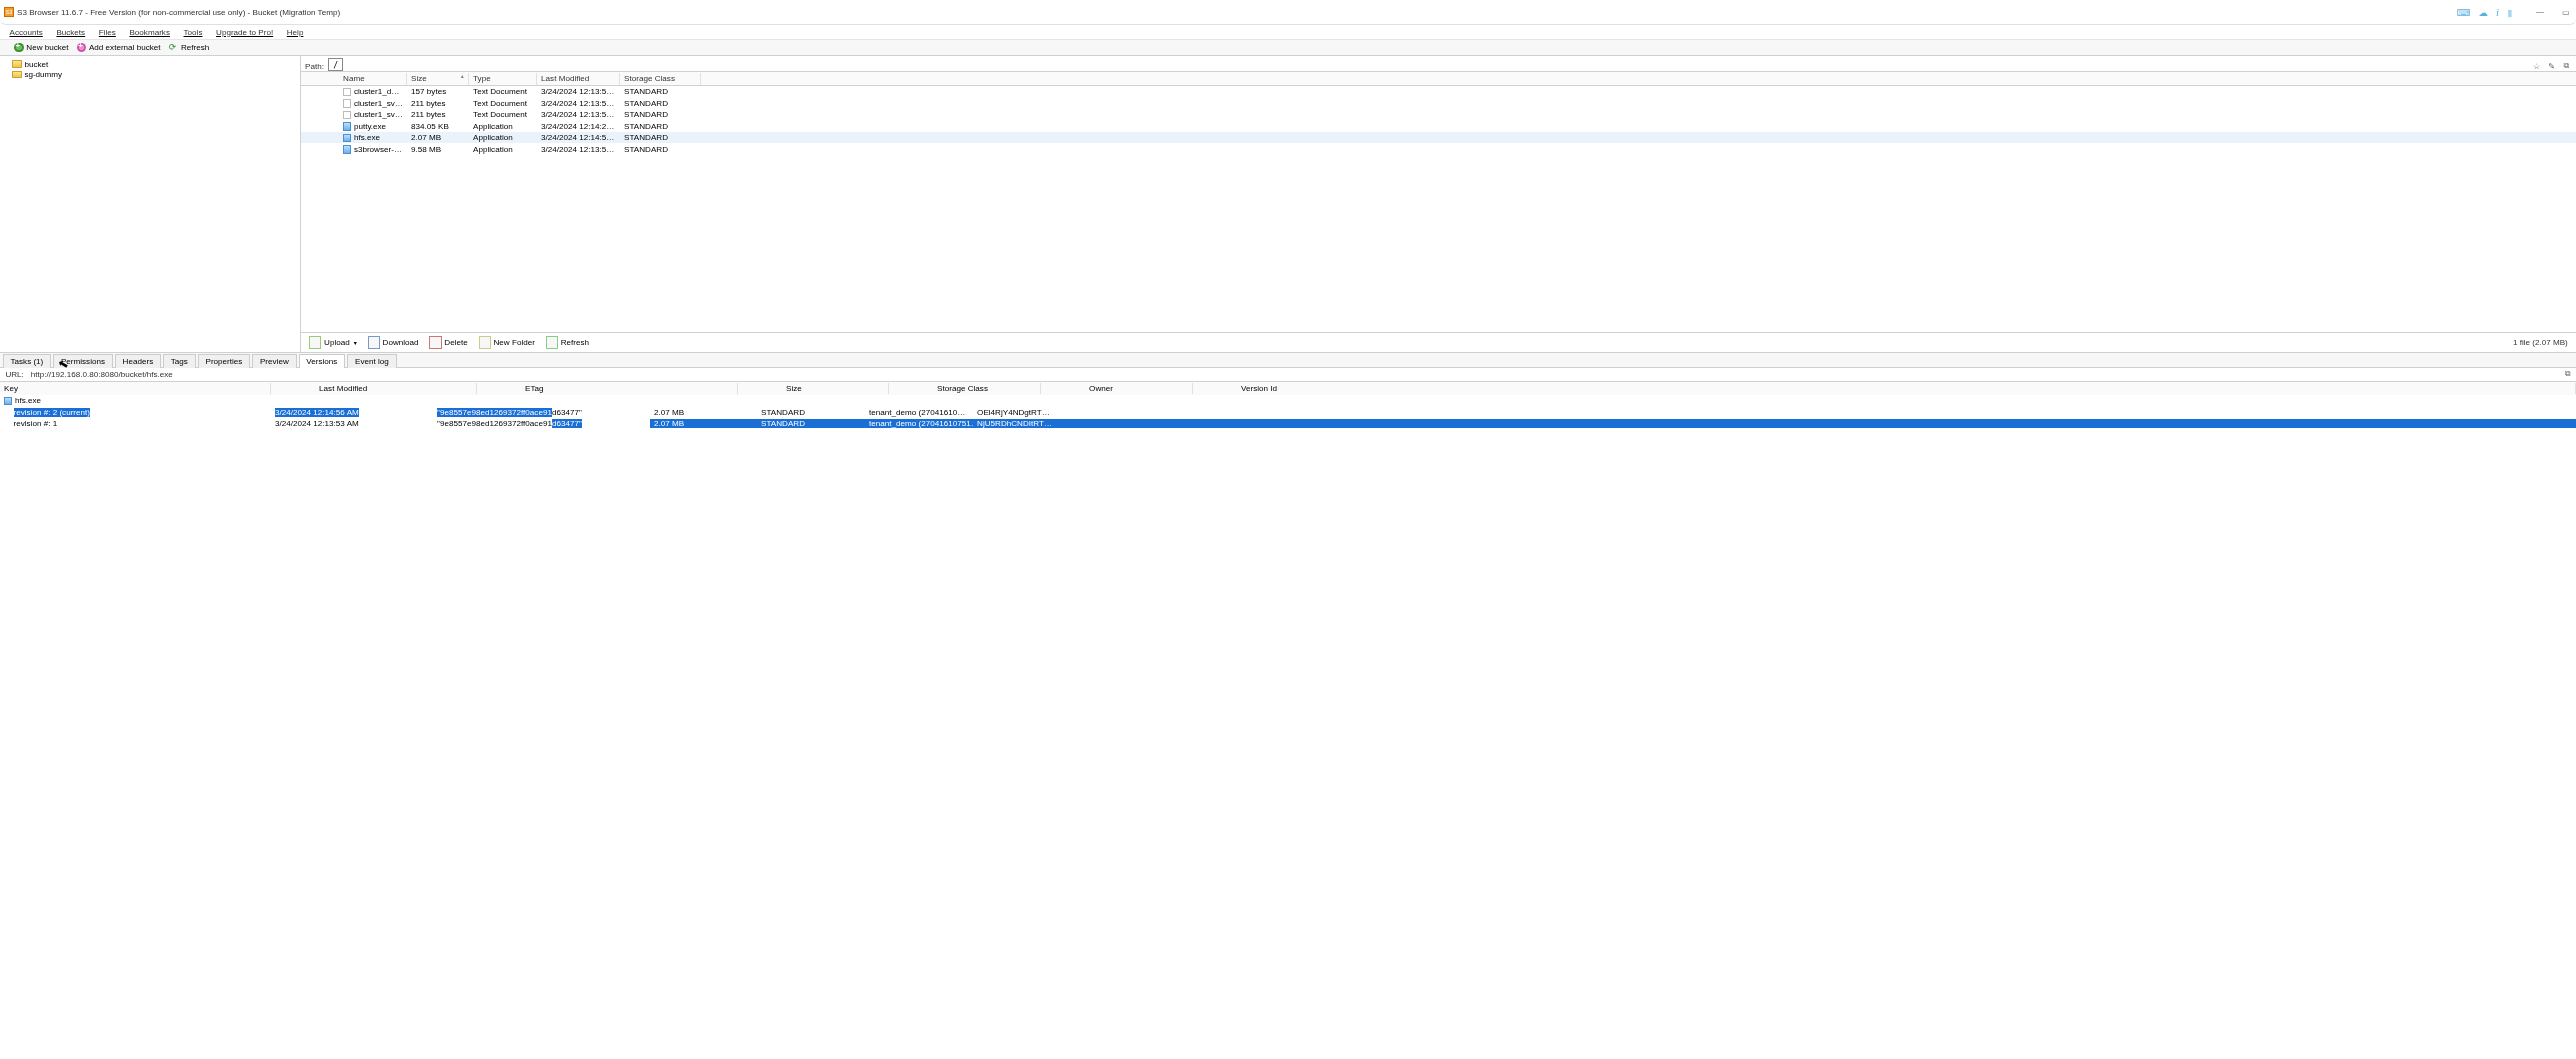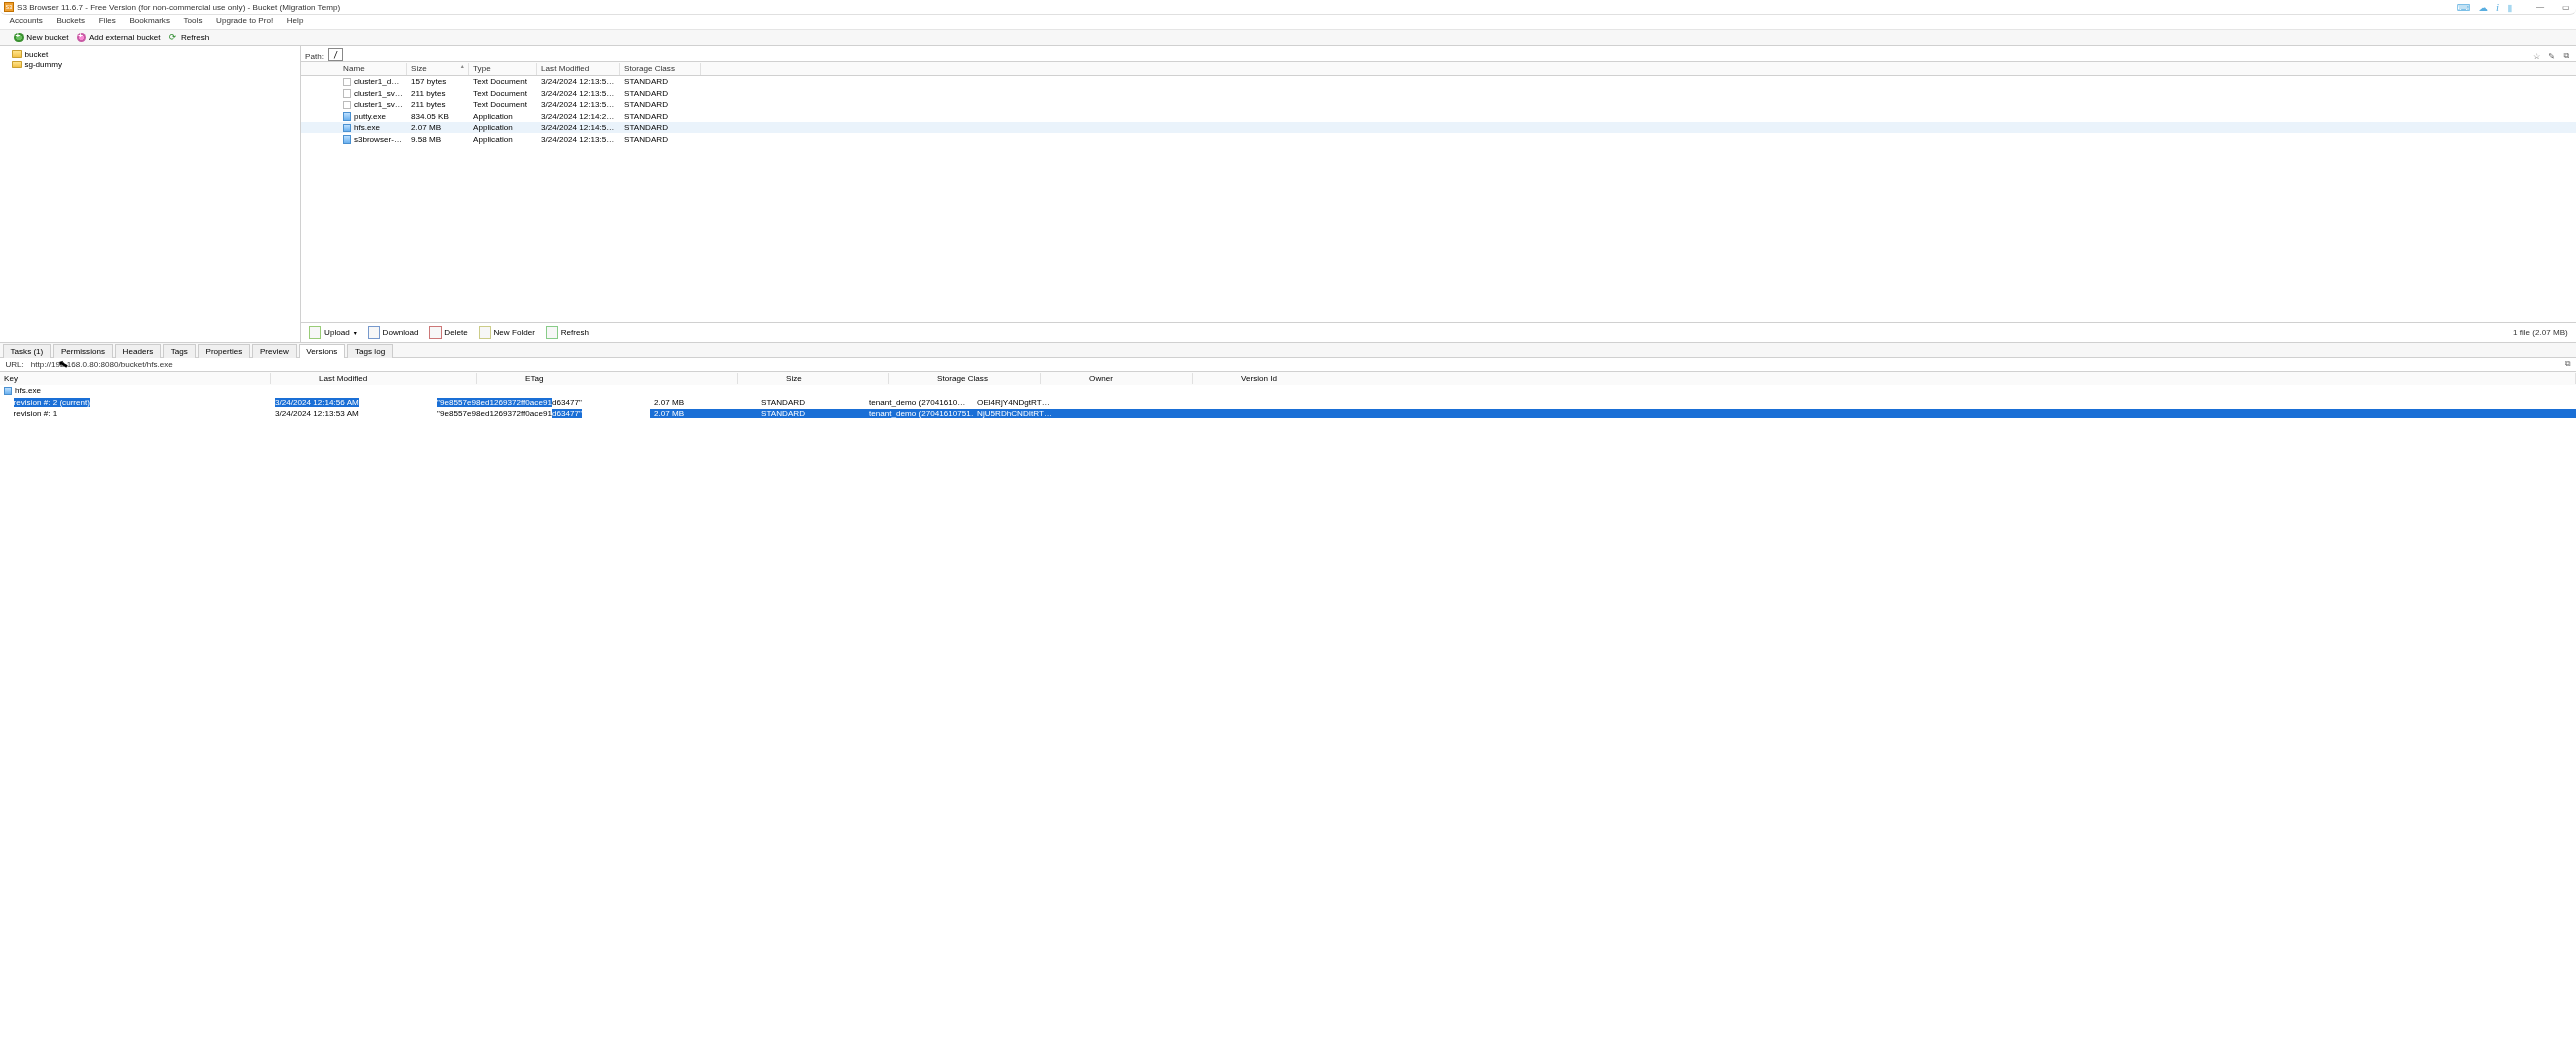--- a/index.html
+++ b/index.html
@@ -1,27 +1,27 @@
 <!DOCTYPE html>
 <html><head>
 <meta charset="utf-8">
 <style>
 * { box-sizing: border-box; margin: 0; padding: 0; font-family: "Segoe UI", Tahoma, sans-serif; font-size: 8.1px; }
 html, body { width: 100%; height: 100%; background: #fff; overflow: hidden; }
 
-.titlebar { height: 15px; background: #fff; display: flex; align-items: center; padding: 0 4.1px; border-bottom: 0.7px solid #e0e0e0; border-radius: 6px; }
+.titlebar { height: 25px; background: #fff; display: flex; align-items: center; padding: 0 4.1px; border-bottom: 0.7px solid #e0e0e0; border-radius: 6px; }
 .titlebar-icon { width: 9.5px; height: 9.5px; background: #f0a030; border: 0.7px solid #c07000; margin-right: 3.4px; display:inline-flex;align-items:center;justify-content:center;font-size:5.4px;color:#fff;}
 .titlebar-text { flex: 1; color: #333; }
 .titlebar-right { display: flex; align-items: center; gap: 8.1px; }
 .titlebar-glyph { font-size: 9.5px; color: #5aaee0; }
 .titlebar-glyph.info { font-style: italic; font-family: Georgia, serif; font-size:10.8px; }
 .win-controls { display:flex; gap:13.5px; margin-left:13.5px;}
 .win-btn { width:12.2px; color:#555; text-align:center; }
 
-.menubar { height: 15px; background: #fff; display: flex; padding: 0 2.7px; border-bottom: 0.7px solid #e5e5e5; }
+.menubar { height: 15px; background: #fff; display: flex; align-items: center; padding: 0 2.7px; border-bottom: 0.7px solid #e5e5e5; text-decoration: underline; }
 .menubar .menu-item { padding: 1.4px 6.8px; color: #333; cursor: default; }
 
 .toolbar { height: 16.2px; background: #f7f7f7; display: flex; align-items: center; padding: 0 10px; border-bottom: 0.7px solid #d0d0d0; }
 .tool-btn { display: flex; align-items: center; gap: 2.7px; padding: 0.7px 4.1px; cursor: default; }
 .ico { width: 9.5px; height: 9.5px; display: inline-block; }
 .ico-add { background: radial-gradient(circle,#6ac060 40%, #3a9030 42%); border-radius:50%; position:relative;}
 .ico-add::after{content:"+";color:#fff;position:absolute;top:-1.4px;left:1.4px;font-size:8.1px;font-weight:bold;}
 .ico-refresh { color:#2b8a2b; font-size:8.8px; line-height:9.5px; }
 
 .main-split { display: flex; height: 296px; }
@@ -234,21 +234,21 @@
 </div>
 
 <div class="tabs-row" id="tabs-row">
     <div class="tab">Tasks (1)</div>
     <div class="tab">Permissions</div>
     <div class="tab">Headers</div>
     <div class="tab">Tags</div>
     <div class="tab">Properties</div>
     <div class="tab">Preview</div>
     <div class="tab active">Versions</div>
-    <div class="tab">Tags log</div>
+    <div class="tab">Event log</div>
   </div>
 
 <div class="url-row">
   <span class="lbl">URL:</span>
   <span class="val">http://192.168.0.80:8080/bucket/hfs.exe</span>
   <span class="url-ico">⧉</span>
 </div>
 
 <div class="versions-table">
   <div class="vt-header">

